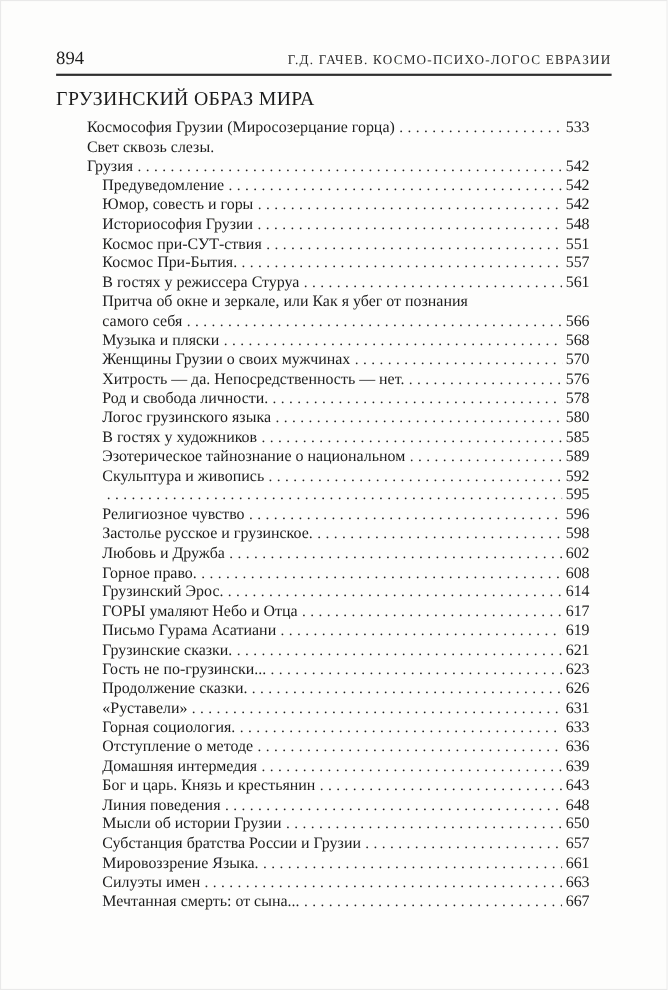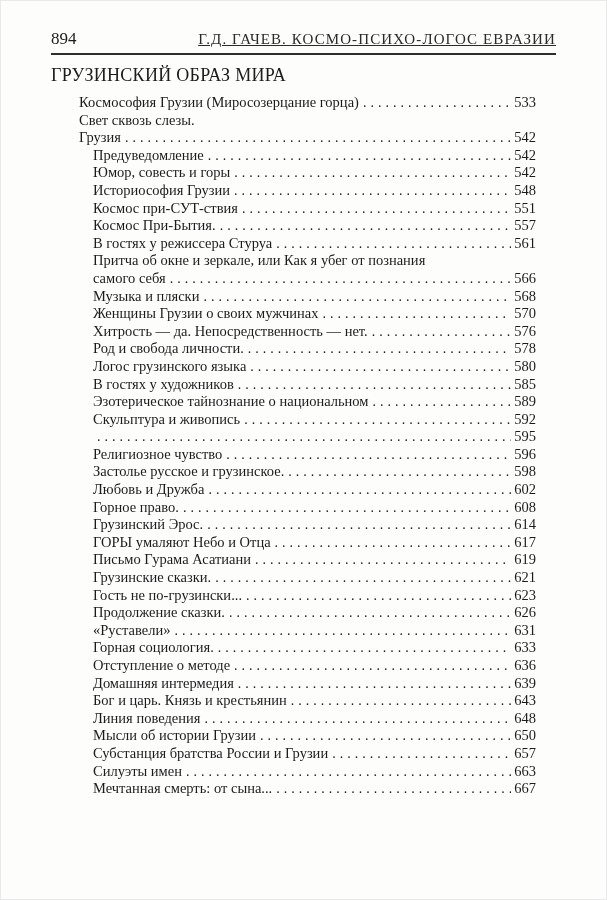--- a/index.html
+++ b/index.html
@@ -12,37 +12,36 @@
     height: 900px;
     box-sizing: border-box;
     background: #fdfdfc;
     border: 1px solid #e9e9e9;
     font-family: "Liberation Serif", serif;
     color: #1c1c1c;
     overflow: hidden;
     position: relative;
   }
   .content {
-    margin: 0 50px;
+    margin: 14px 50px;
     padding-top: 28px;
   }
   .page-header {
     display: flex;
     justify-content: space-between;
     align-items: baseline;
   }
   .page-number {
     font-size: 17px;
     font-weight: 400;
   }
   .running-title {
-    font-size: 15px;
+    font-size: 12px;
     letter-spacing: 1.1px;
     color: #2a2a2a;
-    text-decoration: underline;
   }
   .rule {
     height: 2px;
     background: #2e2e2e;
     margin-top: 4px;
   }
   .section-heading {
     font-weight: normal;
     font-size: 18px;
     letter-spacing: 0.3px;
@@ -281,20 +280,25 @@
     <span class="toc-title">Мысли об истории Грузии</span>
     <span class="toc-leader"></span>
     <span class="toc-page">650</span>
   </div>
         <div class="toc-row level-2">
     <span class="toc-title">Субстанция братства России и Грузии</span>
     <span class="toc-leader"></span>
     <span class="toc-page">657</span>
   </div>
         <div class="toc-row level-2">
+    <span class="toc-title">Мировоззрение Языка.</span>
+    <span class="toc-leader"></span>
+    <span class="toc-page">661</span>
+  </div>
+        <div class="toc-row level-2">
     <span class="toc-title">Силуэты имен</span>
     <span class="toc-leader"></span>
     <span class="toc-page">663</span>
   </div>
         <div class="toc-row level-2">
     <span class="toc-title">Мечтанная смерть: от сына...</span>
     <span class="toc-leader"></span>
     <span class="toc-page">667</span>
   </div>
       </div>

